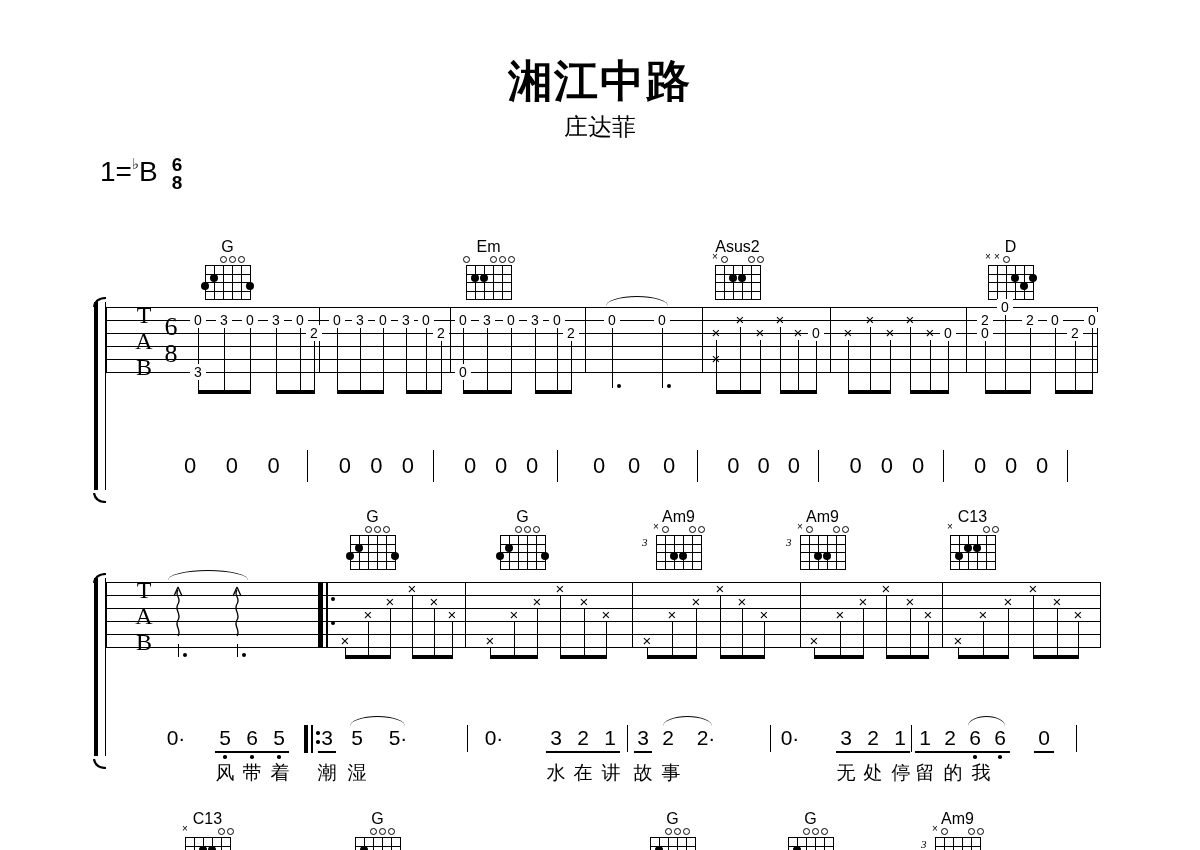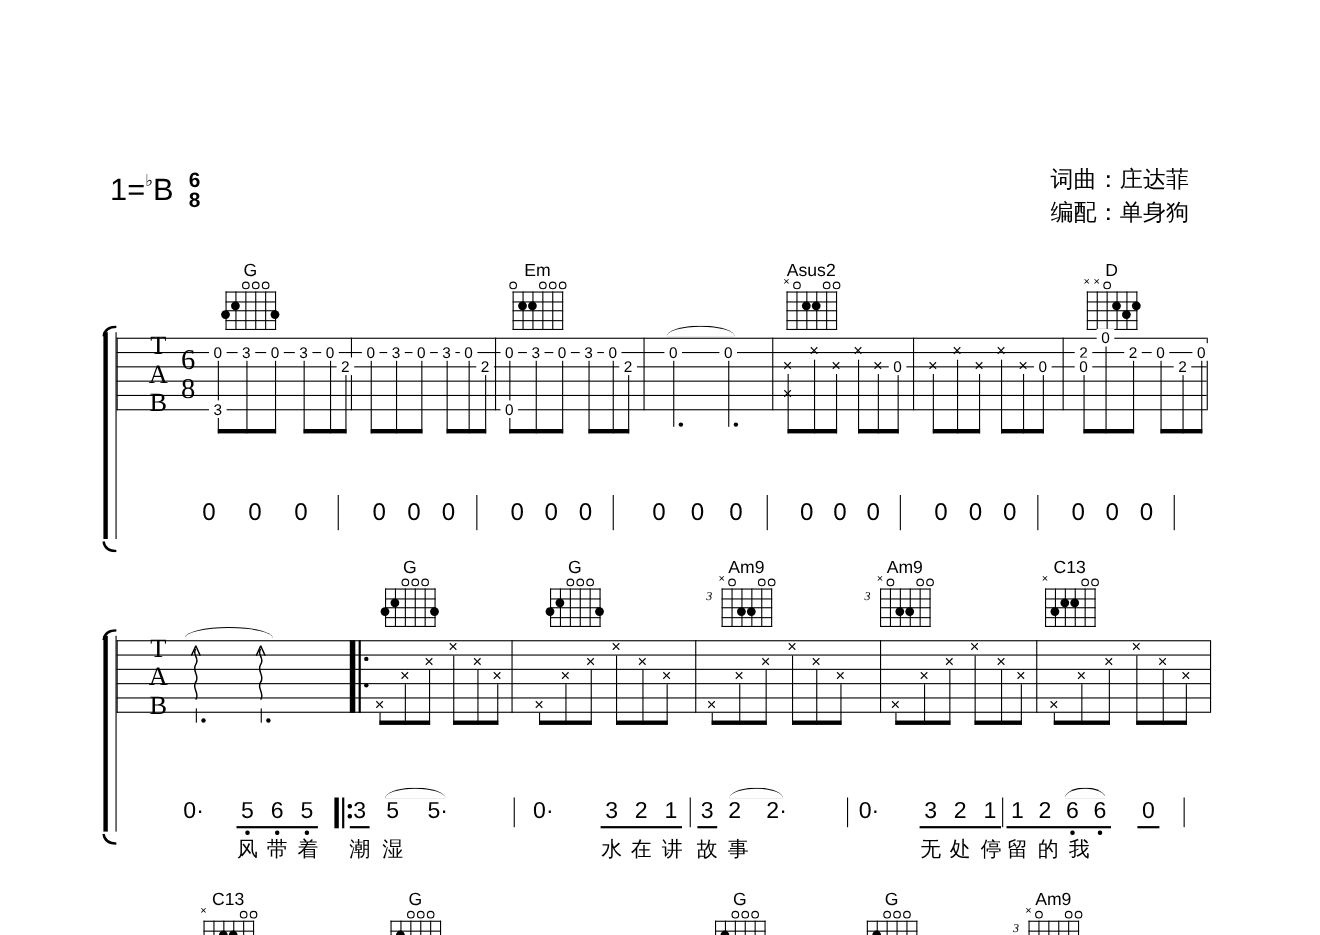--- a/index.html
+++ b/index.html
@@ -15,25 +15,23 @@
   .timesig span{display:block}
   .tuning{position:absolute;left:100px;top:203px;font-size:21px}
   .credits{position:absolute;left:955px;top:149px;font-size:21px;line-height:30px}
   #notation{position:absolute;left:0;top:0;width:1200px;height:850px}
   #notation div{position:absolute}
 </style>
 </head>
 <body>
 
 <div class="page">
+  <div class="title">湘江中路</div>
+  <div class="artist">庄达菲</div>
   <div class="keyinfo"><span>1=</span><span class="flat">♭</span><span>B</span><span class="timesig"><span>6</span><span>8</span></span></div>
-  <div class="credits">
-    <div>词曲：庄达菲</div>
-    <div>编配：单身狗</div>
-  </div>
   <div id="notation">
       <div style="position: absolute; left: 94px; top: 302px; width: 4px; height: 188px; background: rgb(0, 0, 0);"></div>
       <div style="position: absolute; left: 105px; top: 302px; width: 1px; height: 188px; background: rgb(0, 0, 0);"></div>
       <div style="position: absolute; left: 93px; top: 293px; width: 13px; height: 10px;"><svg width="13" height="10">
           <path d="M1,10 C2,4 6,1 13,1" stroke="#000" stroke-width="2.2" fill="none"></path>
         </svg></div>
       <div style="position: absolute; left: 93px; top: 489px; width: 13px; height: 10px;"><svg width="13" height="10">
           <path d="M1,0 C2,6 6,9 13,9" stroke="#000" stroke-width="2.2" fill="none"></path>
         </svg></div>
       <div style="position: absolute; left: 94px; top: 578px; width: 4px; height: 178px; background: rgb(0, 0, 0);"></div>

